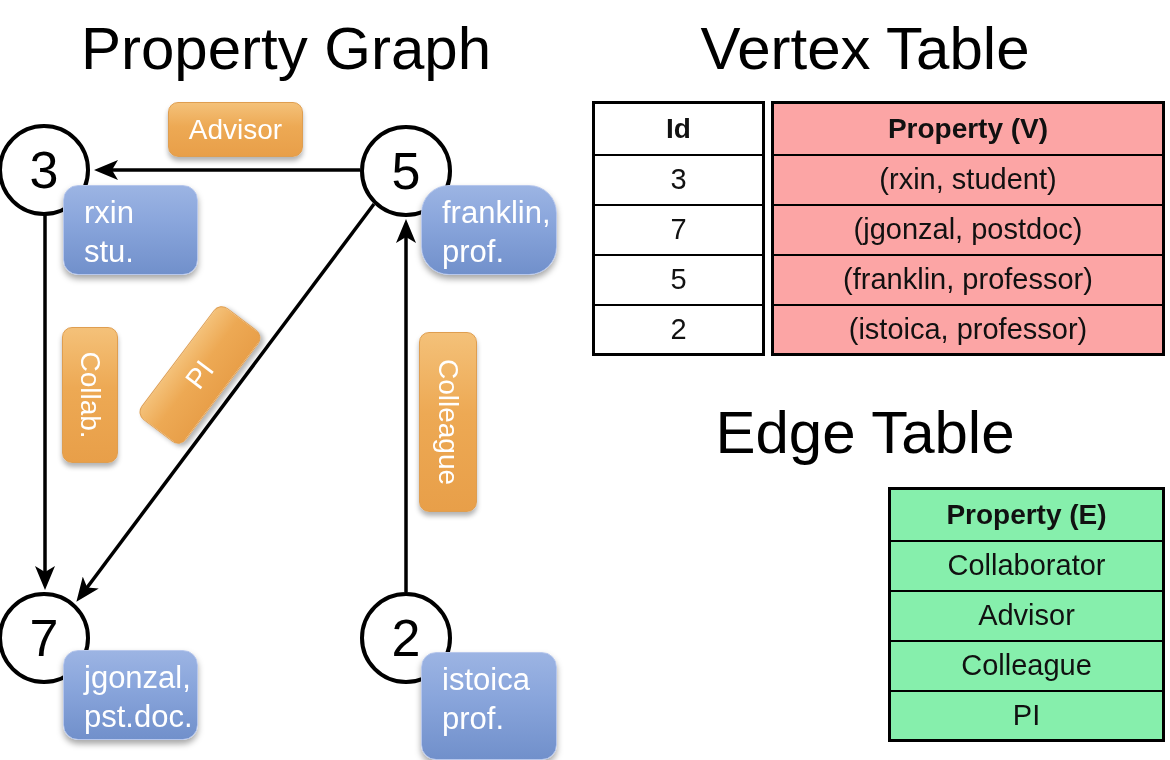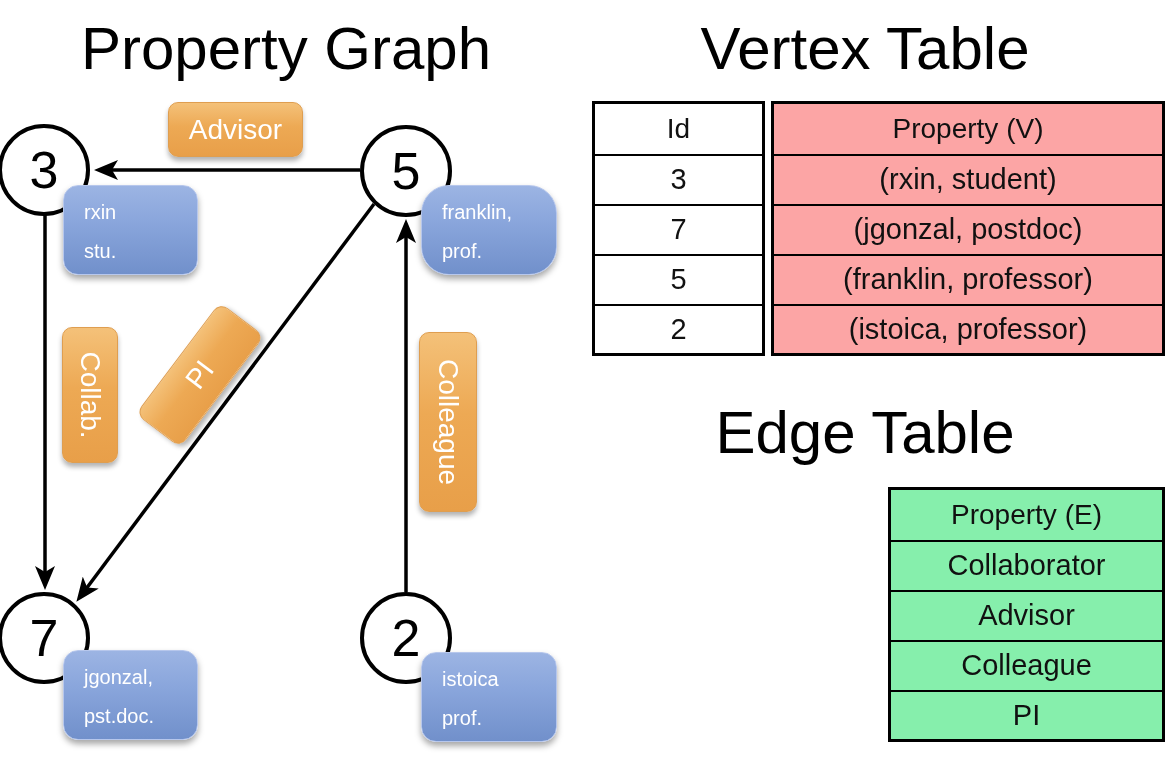--- a/index.html
+++ b/index.html
@@ -16,38 +16,38 @@
   .gnode{
     position:absolute;width:92px;height:92px;border-radius:50%;
     background:#fff;border:4px solid #000;box-sizing:border-box;
     display:flex;align-items:center;justify-content:center;
     font-size:52px;font-weight:300;color:#000;
   }
   .vprop{
     position:absolute;border-radius:15px;color:#fff;
     background:linear-gradient(180deg,#9cb4e3 0%,#8aa6dc 40%,#7190cb 100%);
     border:1.5px solid #b7c7ec;box-shadow:0 4px 6px rgba(0,0,0,0.35);
-    font-size:20px;line-height:39px;padding:7px 0 15px 20px;box-sizing:border-box;
+    font-size:31px;line-height:39px;padding:7px 0 15px 20px;box-sizing:border-box;
   }
   .elabel{
     position:absolute;border-radius:10px;color:#fff;
     background:linear-gradient(180deg,#f4c179 0%,#eda954 45%,#e89f49 100%);
     border:1px solid #df9e50;box-shadow:0 4px 5px rgba(0,0,0,0.3);
     display:flex;align-items:center;justify-content:center;
     font-size:28px;box-sizing:border-box;
   }
   .rot90{transform:rotate(90deg);white-space:nowrap;}
   
   table{border-collapse:collapse;position:absolute;table-layout:fixed;}
   table{border:3px solid #000;}
   th,td{
     border:2px solid #000;text-align:center;vertical-align:middle;
     font-size:29px;color:#111;font-weight:300;padding:0;overflow:hidden;
   }
-  th{font-weight:normal;font-size:28px;}
+  th{font-weight:bold;font-size:28px;}
   .hrow{height:52px;}
   .drow{height:50px;}
   .bluefill{background:#fca5a5;}
   .peachfill{background:#86efac;margin-top:17px;}
 </style>
 </head>
 <body>
 
 <div id="stage">
 
@@ -85,21 +85,21 @@
     <div>stu.</div>
   </div>
   <div class="vprop" style="left:421px;top:185px;width:136px;height:90px;border-radius:28px;">
     <div>franklin,</div>
     <div>prof.</div>
   </div>
   <div class="vprop" style="left:63px;top:650px;width:135px;height:90px;">
     <div>jgonzal,</div>
     <div>pst.doc.</div>
   </div>
-  <div class="vprop" style="left:421px;top:652px;width:136px;height:90px;">
+  <div class="vprop" style="left:421px;top:652px;width:136px;height:108px;">
     <div>istoica</div>
     <div>prof.</div>
   </div>
 
   <div class="elabel" style="left:168px;top:102px;width:135px;height:55px;">
     <span>Advisor</span>
   </div>
   <div class="elabel" style="left:62px;top:327px;width:56px;height:136px;">
     <span class="rot90">Collab.</span>
   </div>

